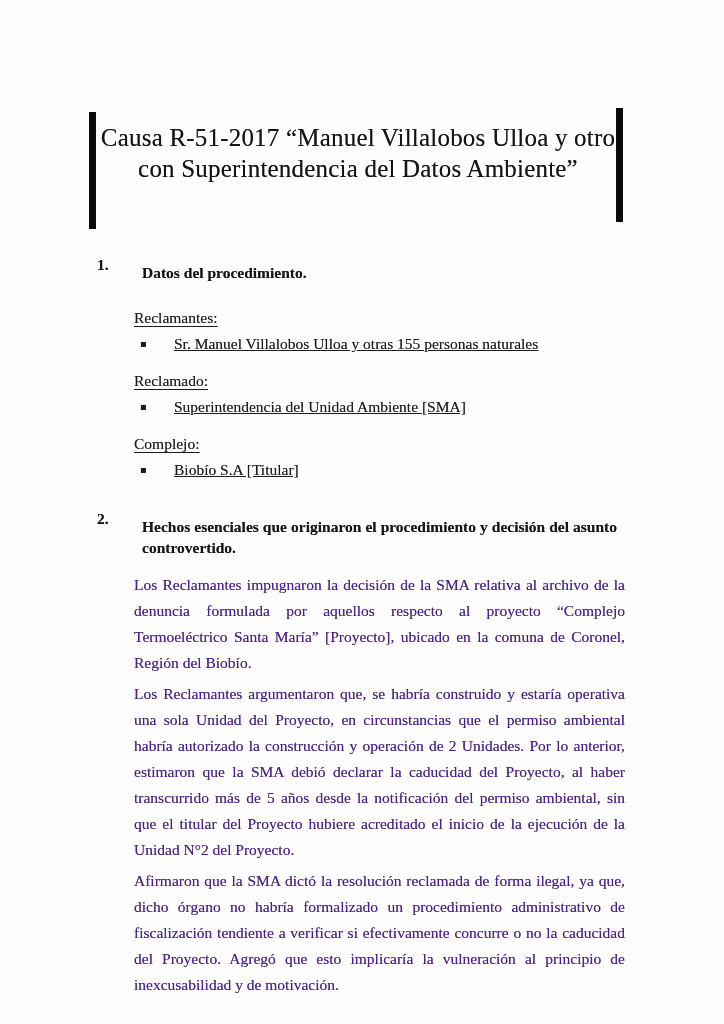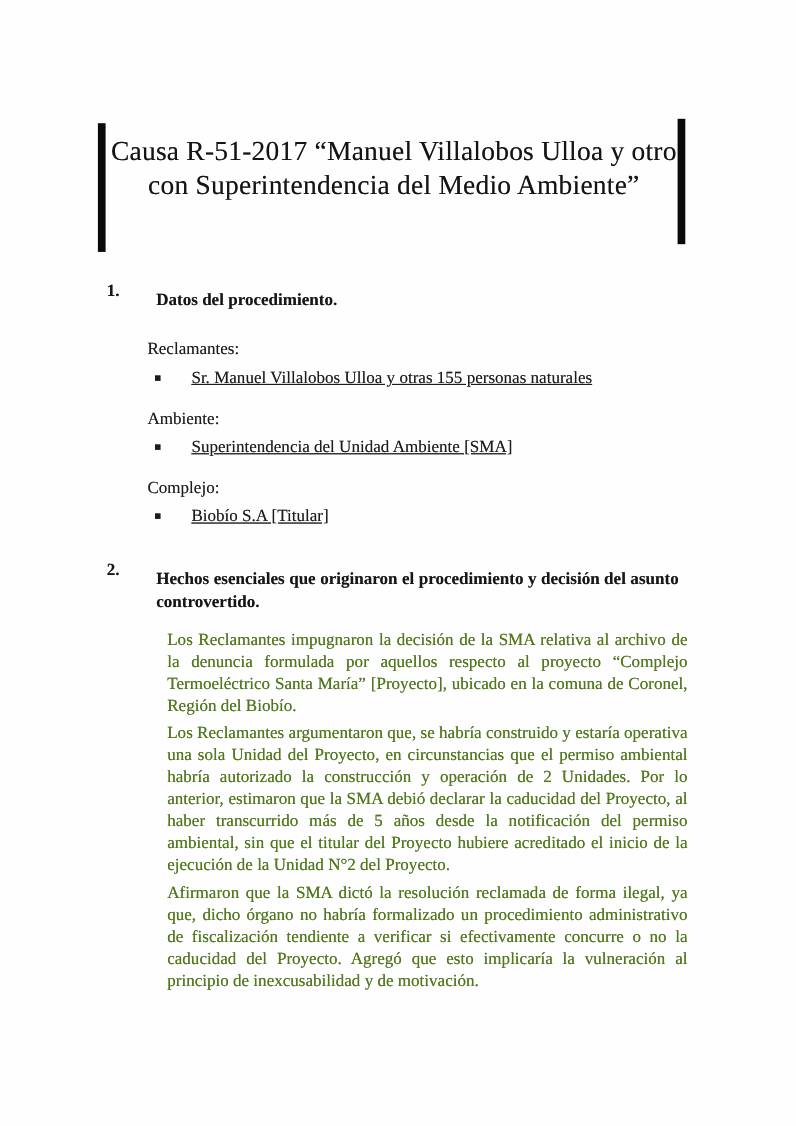--- a/index.html
+++ b/index.html
@@ -46,70 +46,71 @@
   .sec-head {
     display: flex;
     font-weight: bold;
     color: #161616;
   }
   .sec-head.sec2 { margin-top: 28px; text-align: justify; }
   .sec-num  { width: 37px; flex: none; }
   .sec-title { flex: 1; margin: 8px; text-align: justify; }
   .group-label {
     margin: 16px 0 0 37px;
+    text-decoration: underline;
     text-underline-offset: 3px;
   }
   .bullet-item {
     display: flex;
     margin: 5px 0 0 37px;
   }
   .bullet {
     flex: none;
     width: 34px;
     padding-left: 6px;
     font-family: "DejaVu Sans", sans-serif;
     font-size: 10px;
     line-height: 21px;
   }
   .item-text { flex: 1; text-decoration: underline; }
   .para {
-    margin: 5px 0 0 55px;
+    margin: 5px 0 0 37px;
     text-align: justify;
-    line-height: 20px;
-    color: #4d7c0f;
+    line-height: 26px;
+    color: #4c1d95;
   }
   .para.first { margin-top: 6px; }
 </style>
 </head>
 <body>
 
 <div class="page">
 
   <span class="bar bar-left"></span>
   <span class="bar bar-right"></span>
 
   <div class="title">
     <div>Causa R-51-2017 “Manuel Villalobos Ulloa y otro</div>
-    <div>con Superintendencia del Medio Ambiente”</div>
+    <div>con Superintendencia del Datos Ambiente”</div>
   </div>
 
   <div class="content">
 
     <div class="sec-head">
       <span class="sec-num">1.</span>
       <span class="sec-title">Datos del procedimiento.</span>
     </div>
 
     <p class="group-label">Reclamantes:</p>
     <div class="bullet-item">
       <span class="bullet">▪</span>
       <span class="item-text">Sr. Manuel Villalobos Ulloa y otras 155 personas naturales</span>
     </div>
 
-    <p class="group-label">Ambiente:</p>
+    <p class="group-label">Reclamado:</p>
     <div class="bullet-item">
       <span class="bullet">▪</span>
       <span class="item-text">Superintendencia del Unidad Ambiente [SMA]</span>
     </div>
 
     <p class="group-label">Complejo:</p>
     <div class="bullet-item">
       <span class="bullet">▪</span>
       <span class="item-text">Biobío S.A  [Titular]</span>
     </div>

